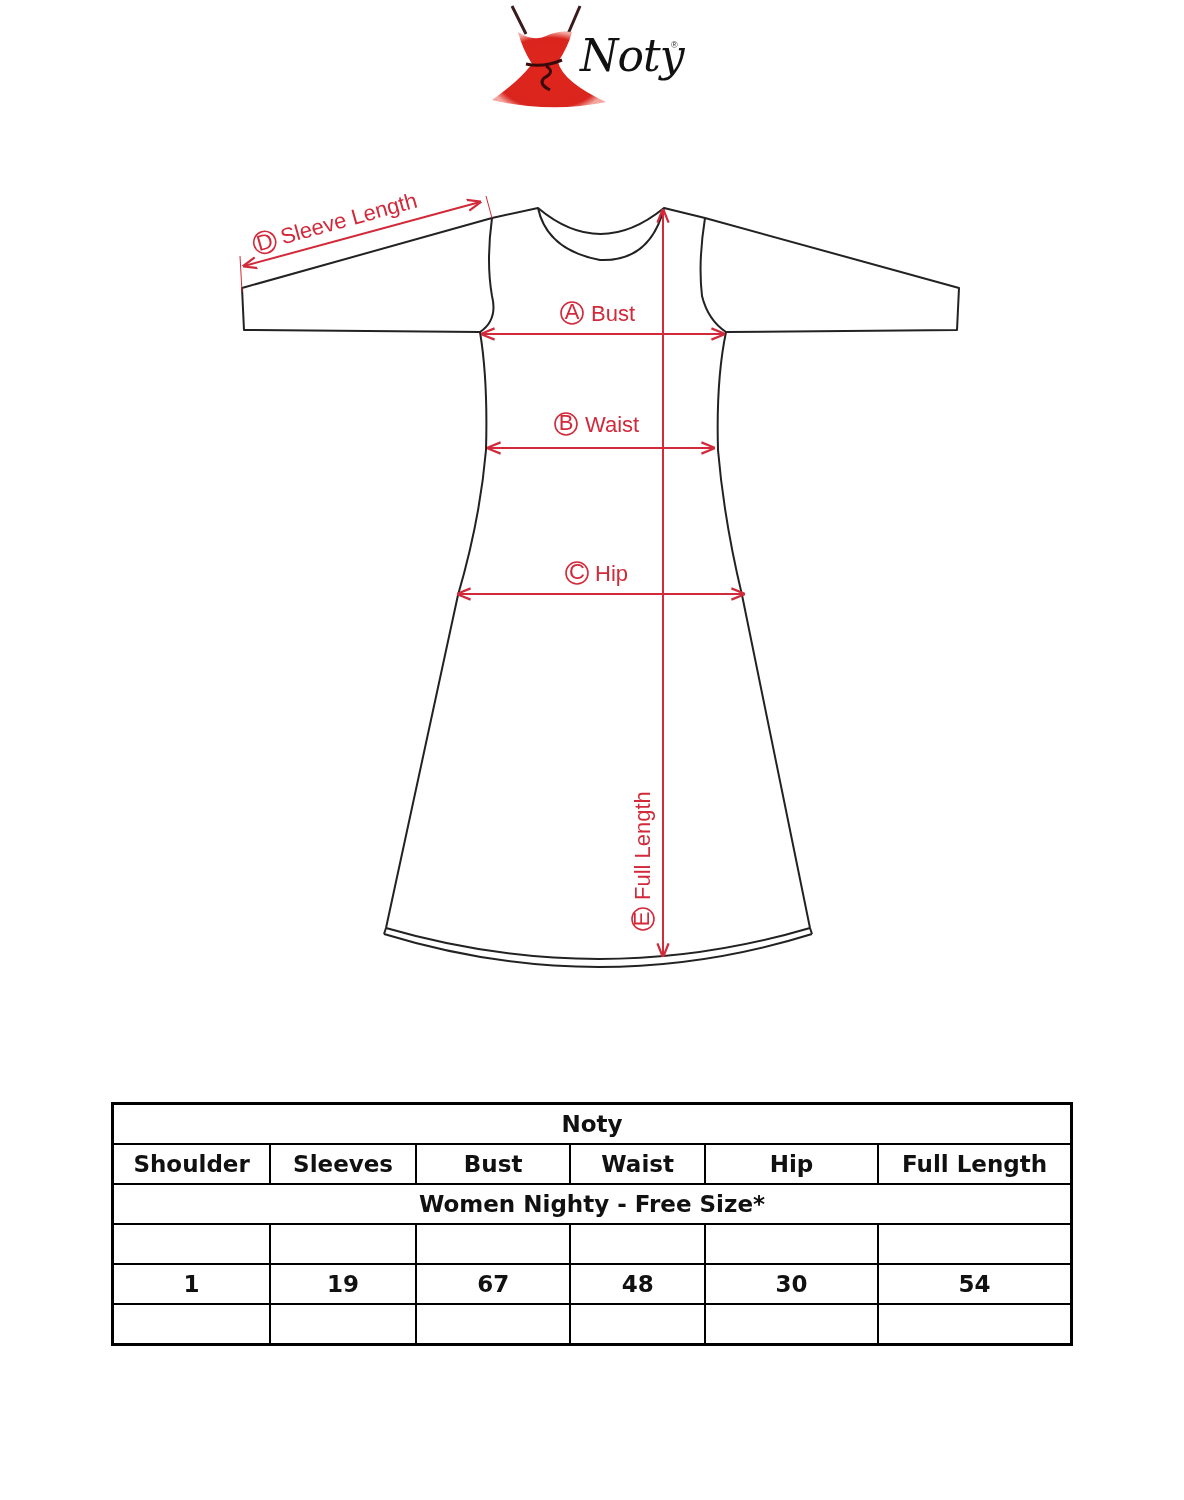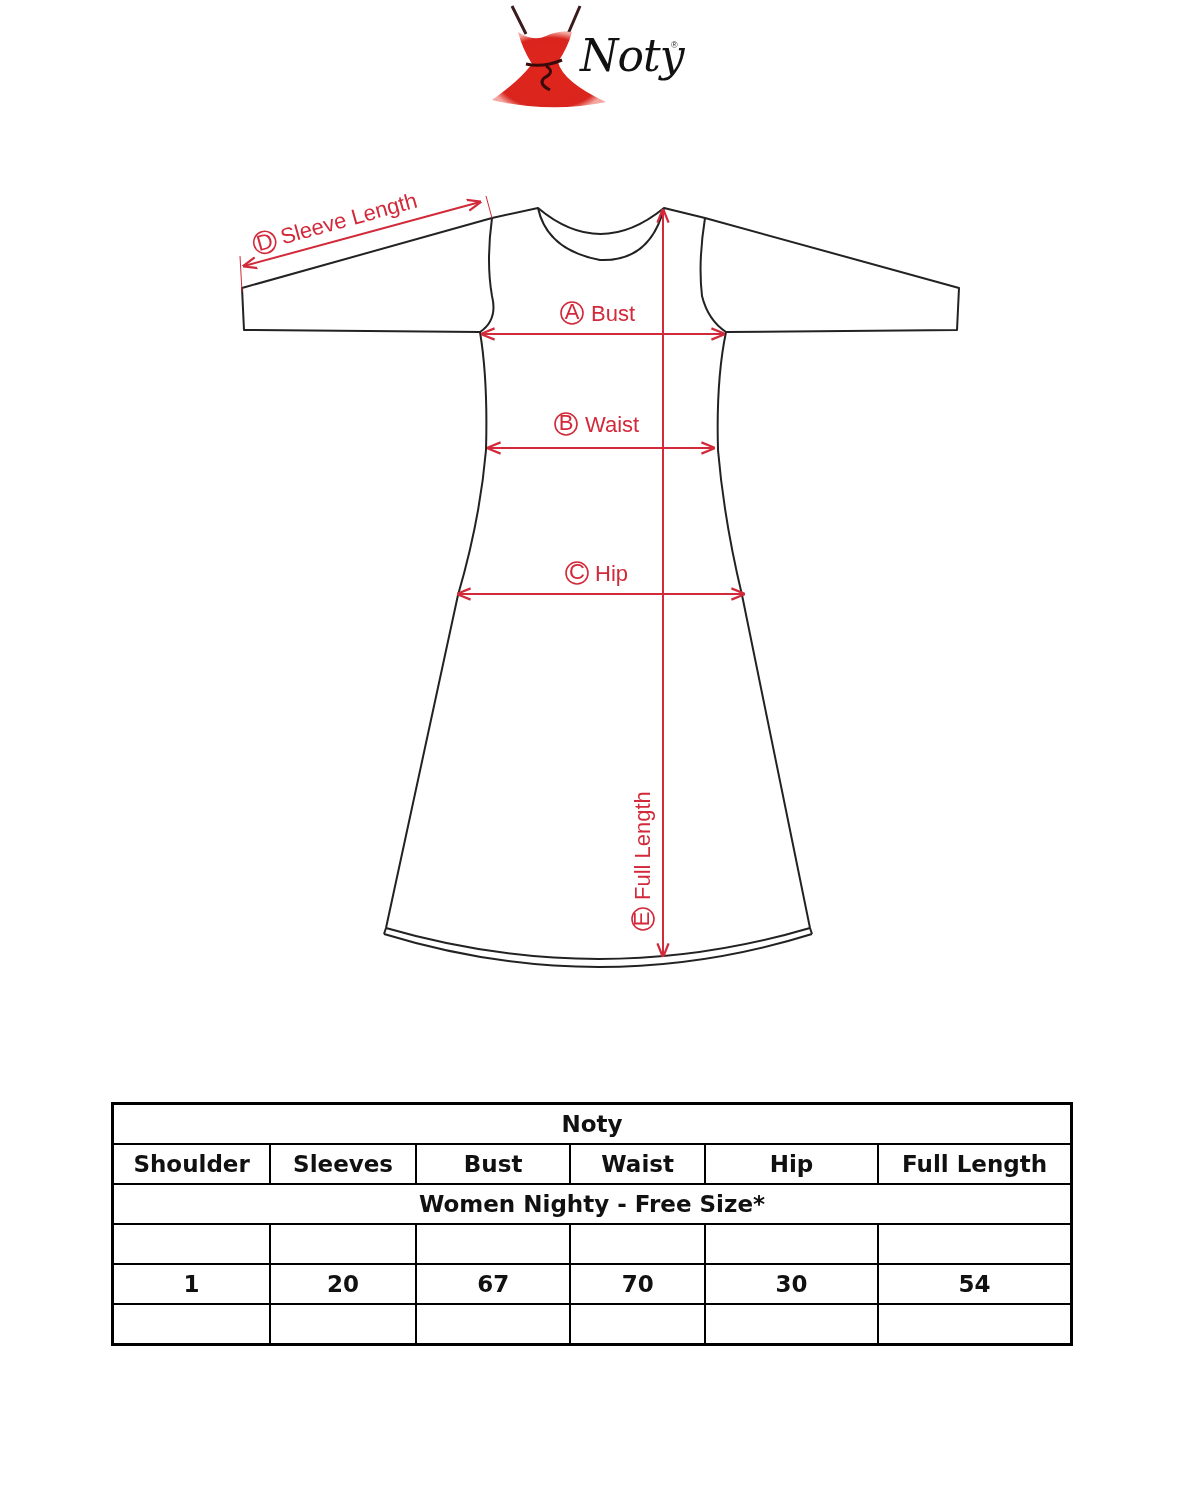--- a/index.html
+++ b/index.html
@@ -131,23 +131,23 @@
     <tr>
       <td></td>
       <td></td>
       <td></td>
       <td></td>
       <td></td>
       <td></td>
     </tr>
     <tr>
       <td>1</td>
-      <td>20</td>
+      <td>19</td>
       <td>67</td>
-      <td>70</td>
+      <td>48</td>
       <td>30</td>
       <td>54</td>
     </tr>
     <tr>
       <td></td>
       <td></td>
       <td></td>
       <td></td>
       <td></td>
       <td></td>

